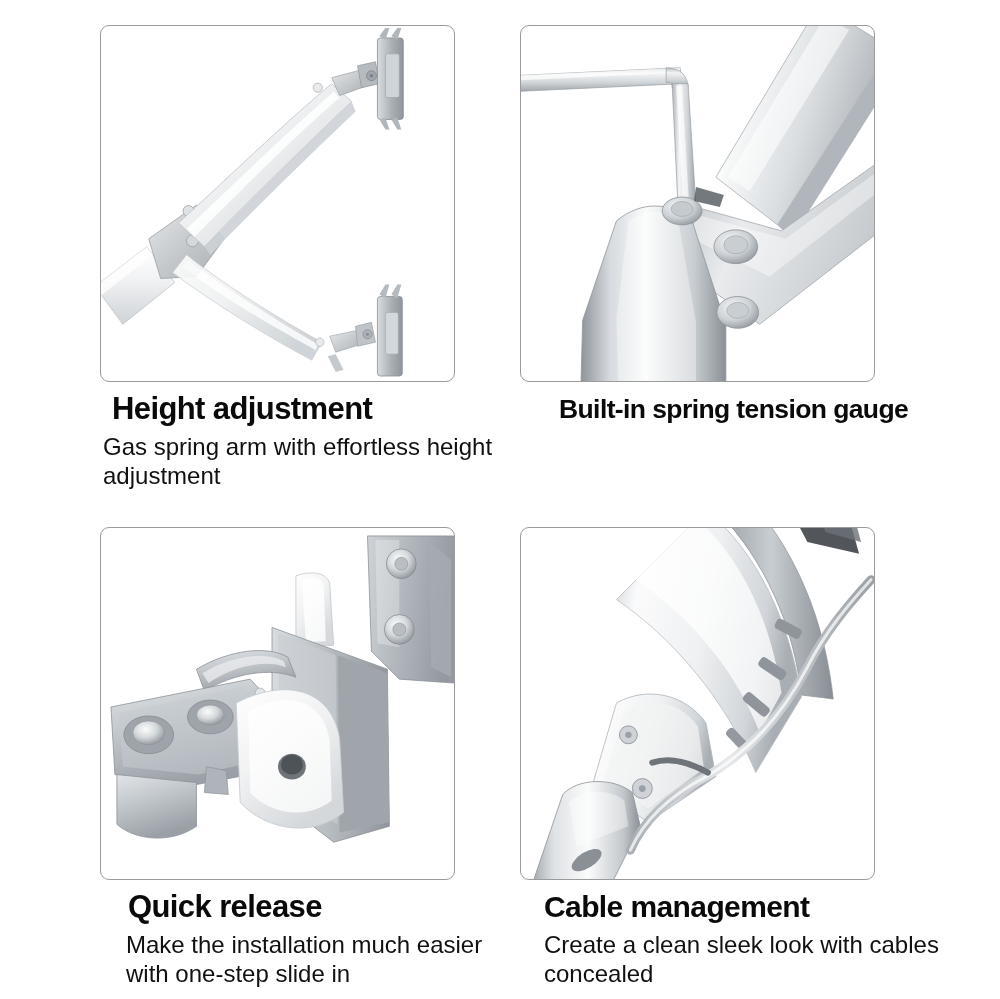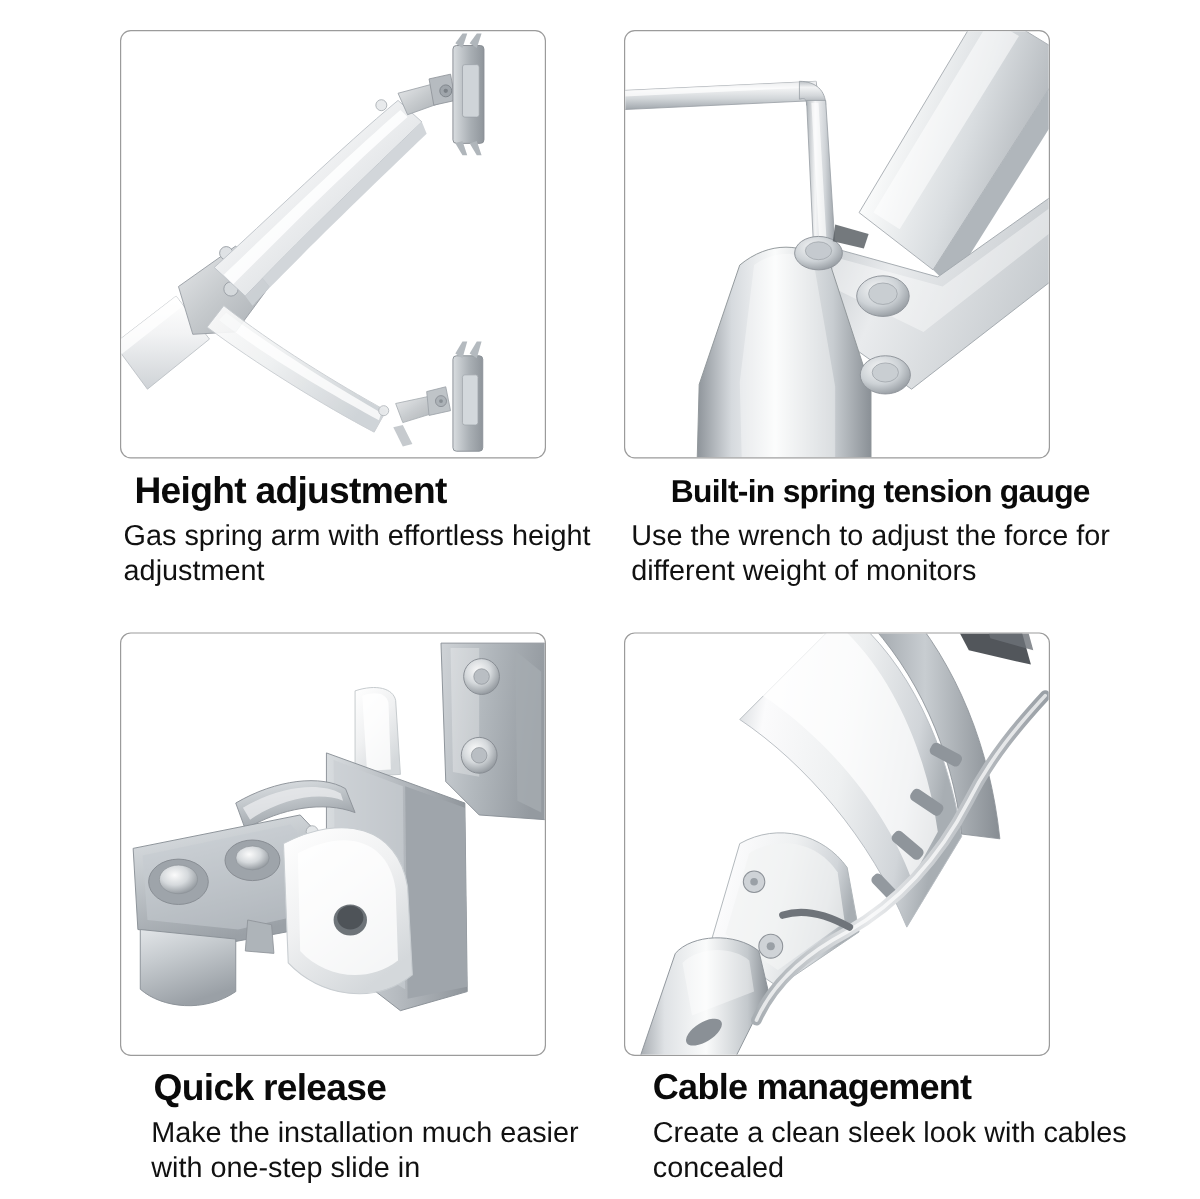--- a/index.html
+++ b/index.html
@@ -273,21 +273,20 @@
     </div>
   </div>
 
   <div class="cell caption cap-tl">
     <p class="feature-title">Height adjustment</p>
     <p class="feature-desc">Gas spring arm with effortless height adjustment</p>
   </div>
 
   <div class="cell caption cap-tr">
     <p class="feature-title">Built-in spring tension gauge</p>
-    <p class="feature-desc">Use the wrench to adjust the force for different weight of monitors</p>
   </div>
 
   <div class="cell cell-bl">
     <div class="photo-panel">
       <div class="photo-stage">
         <svg class="arm-svg" viewBox="0 0 355 353" preserveAspectRatio="xMidYMid slice">
           <defs>
             <linearGradient id="p3body" x1="0" y1="0" x2="0.4" y2="1">
               <stop offset="0" stop-color="#e2e5e8"></stop>
               <stop offset="0.4" stop-color="#c6cbcf"></stop>

